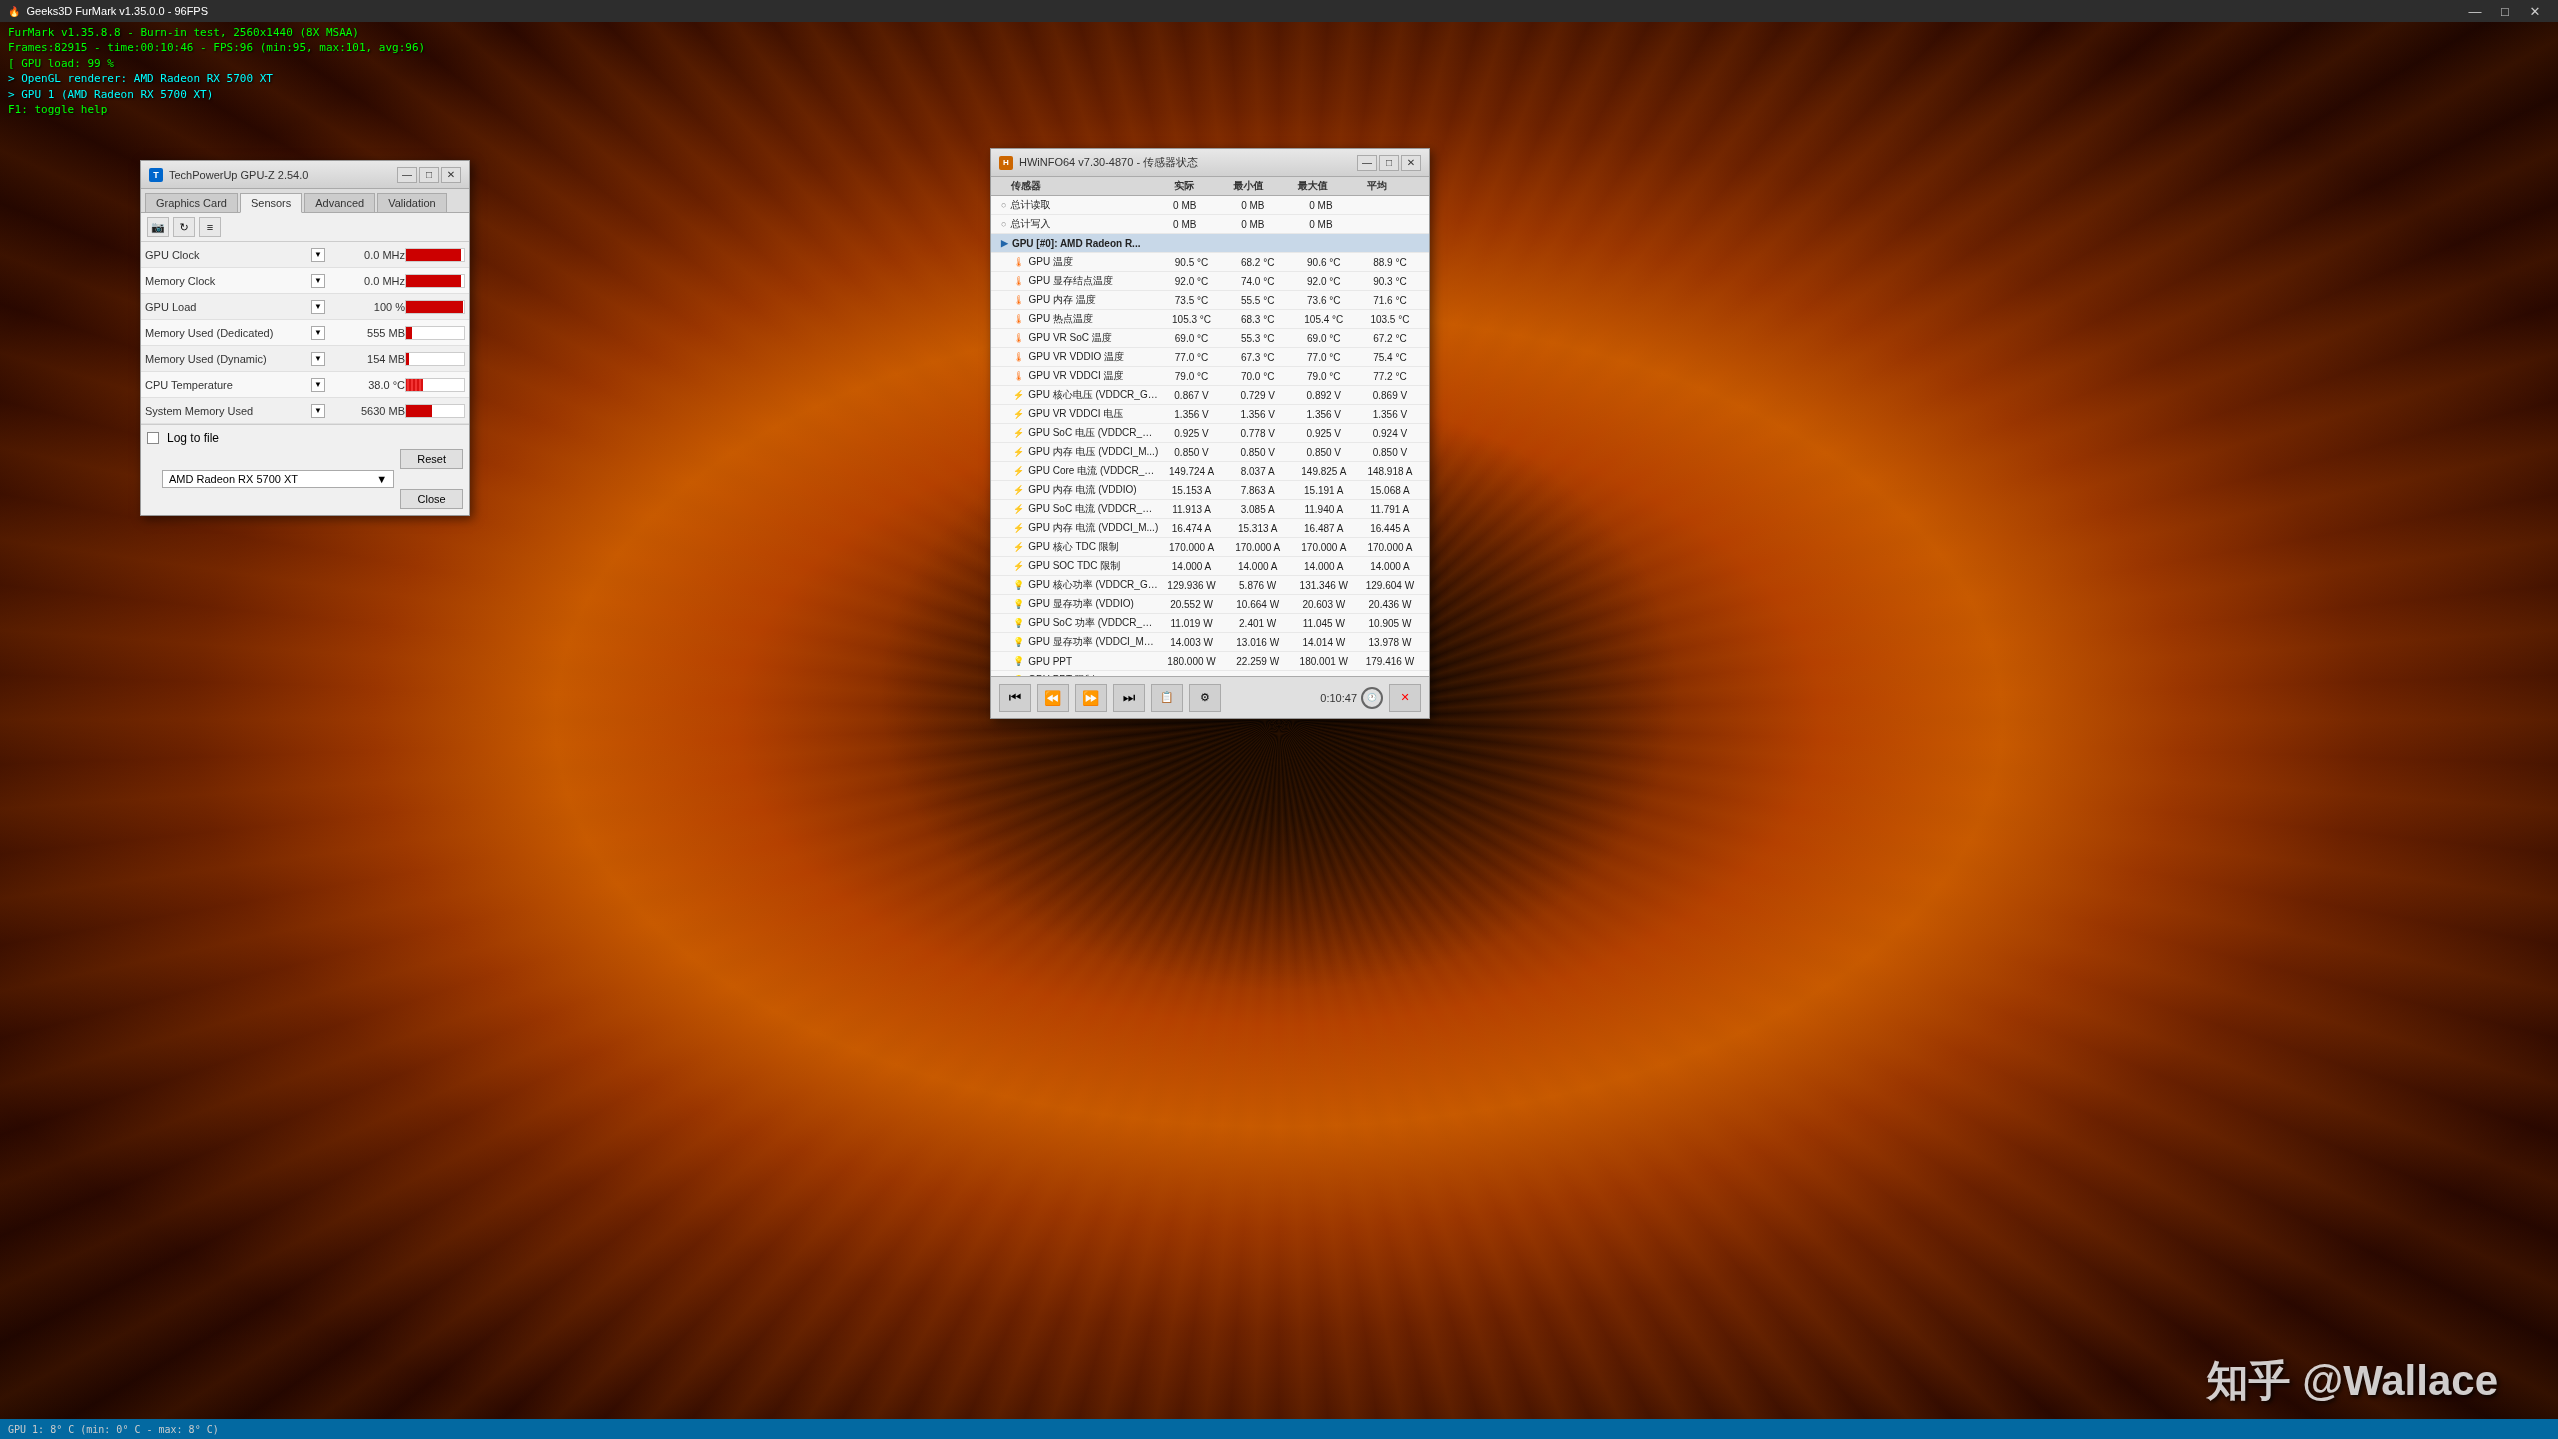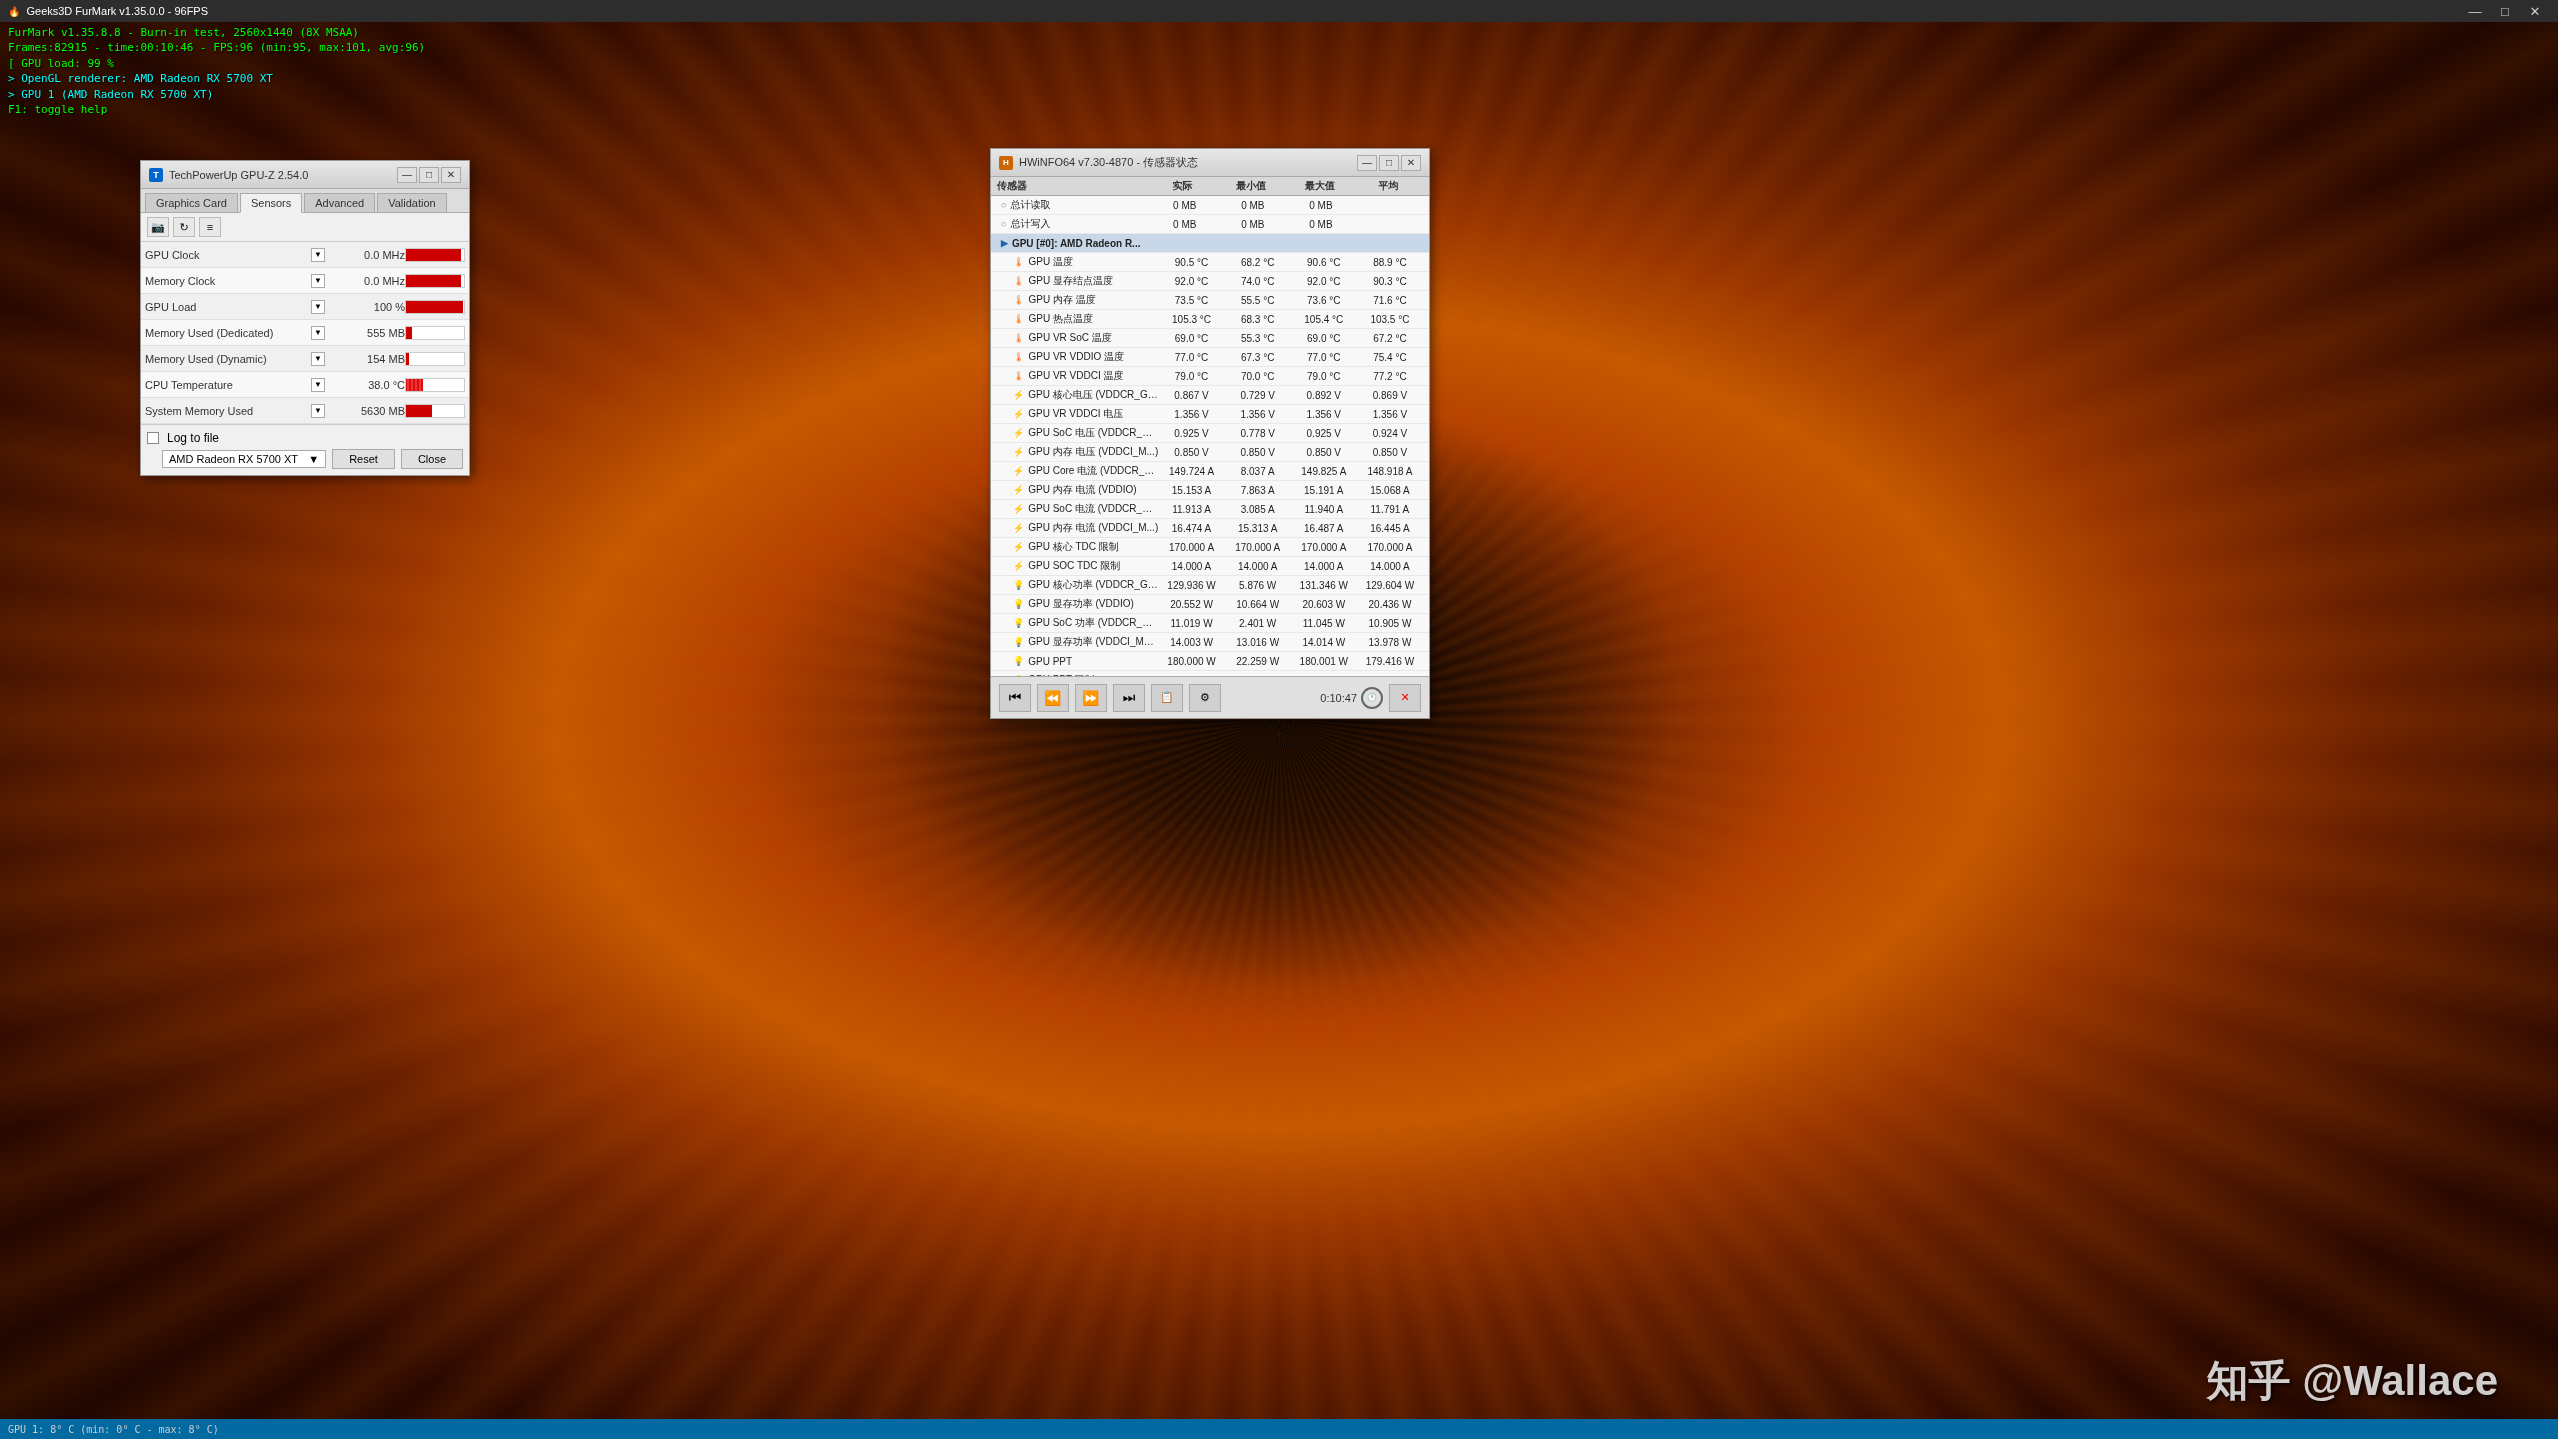--- a/index.html
+++ b/index.html
@@ -272,22 +272,23 @@
       display: flex;
       align-items: center;
       border: 1px solid #aaa;
       background: #fff;
       padding: 2px 6px;
       font-size: 11px;
       flex: 1;
     }
     .gpuz-footer-btns {
       display: flex;
-      gap: 6px;
+      gap: 20px;
       justify-content: flex-end;
+      flex-direction: column;
     }
     .gpuz-btn {
       padding: 3px 16px;
       background: #e0e0e0;
       border: 1px solid #aaa;
       font-size: 11px;
       cursor: pointer;
     }
 
     
@@ -330,21 +331,21 @@
     .hwinfo-titlebar-controls {
       display: flex;
       gap: 2px;
     }
 
     
     .hwinfo-table-header {
       display: flex;
       background: #d8d8d8;
       border-bottom: 1px solid #aaa;
-      padding: 2px 6px;
+      padding: 2px 20px;
     }
     .hwinfo-col-sensor { flex: 2.2; font-size: 10px; font-weight: bold; color: #333; }
     .hwinfo-col-cur { flex: 1; font-size: 10px; font-weight: bold; color: #333; text-align: center; }
     .hwinfo-col-min { flex: 1; font-size: 10px; font-weight: bold; color: #333; text-align: center; }
     .hwinfo-col-max { flex: 1; font-size: 10px; font-weight: bold; color: #333; text-align: center; }
     .hwinfo-col-avg { flex: 1; font-size: 10px; font-weight: bold; color: #333; text-align: center; }
 
     .hwinfo-table-body {
       height: 480px;
       overflow: hidden;

